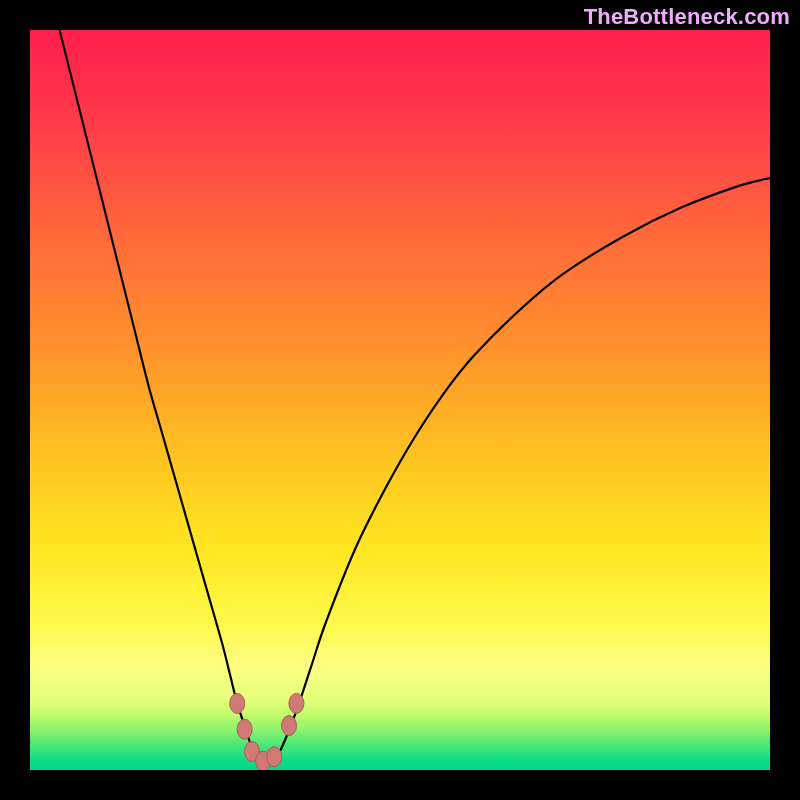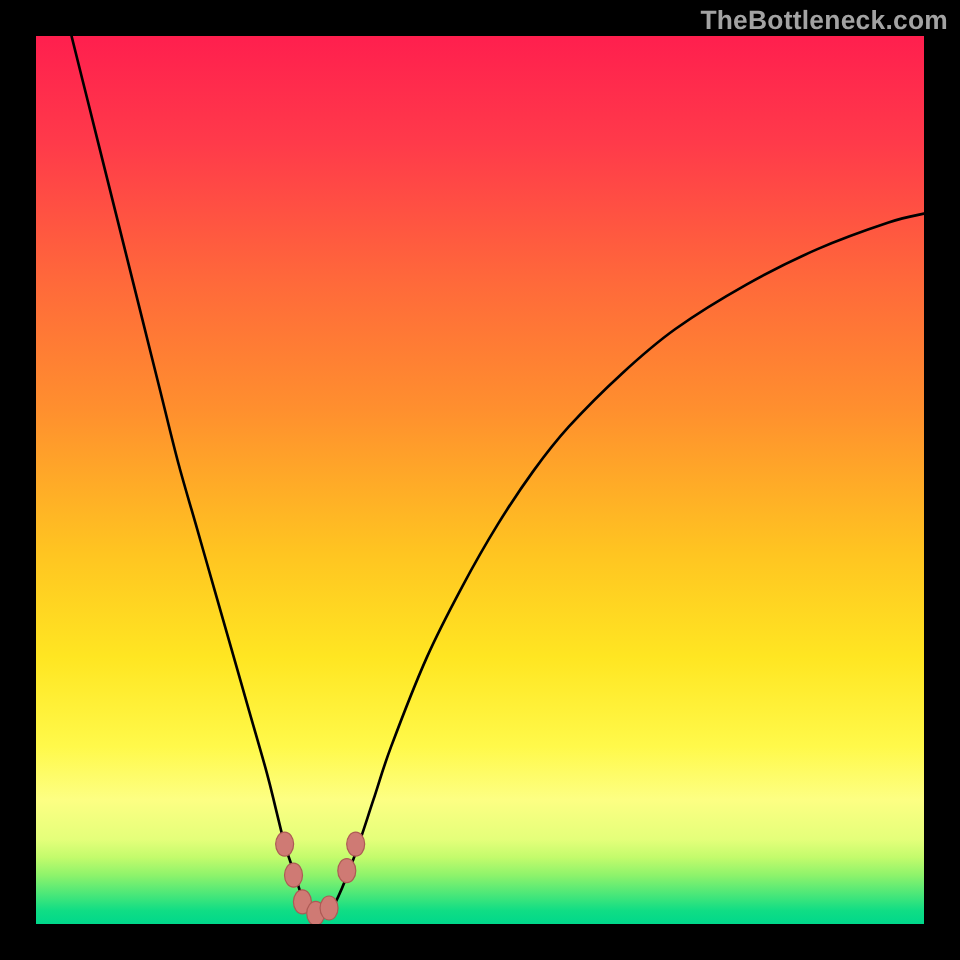--- a/index.html
+++ b/index.html
@@ -31,21 +31,21 @@
     left: 0;
     top: 0;
   }
   .watermark {
     position: absolute;
     top: 4px;
     right: 10px;
     font-family: Arial, Helvetica, sans-serif;
     font-size: 22px;
     font-weight: 600;
-    color: #a3a3a3;
+    color: #f0abfc;
     letter-spacing: 0.2px;
   }
 </style>
 </head>
 <body>
 <div class="frame">
 
   <div class="watermark">TheBottleneck.com</div>
 
   <div class="plot">

